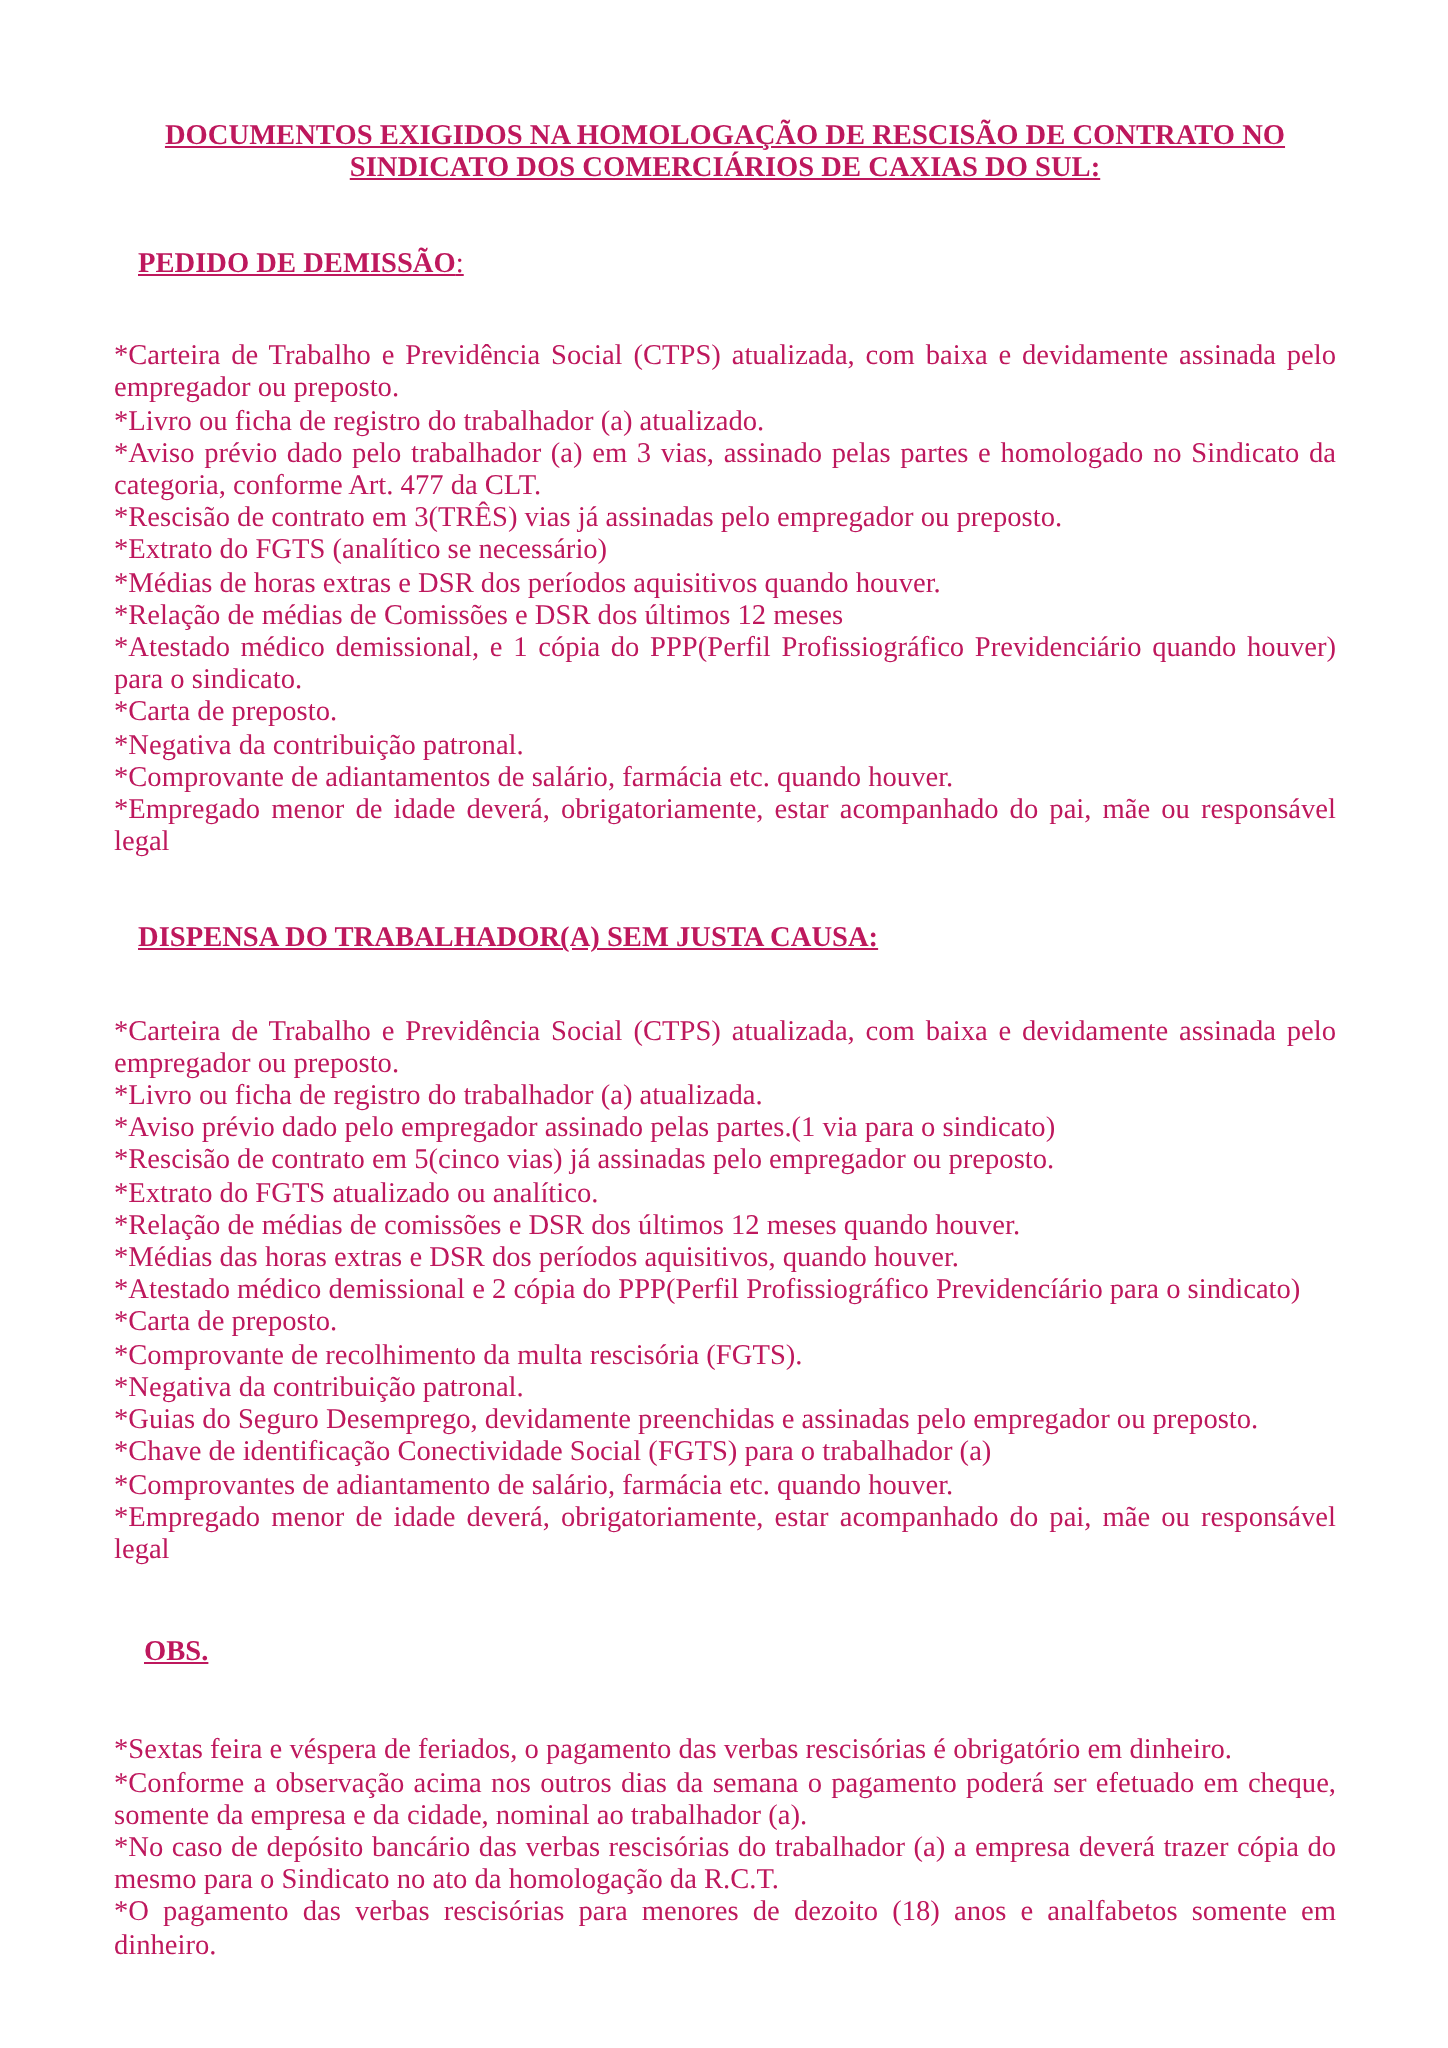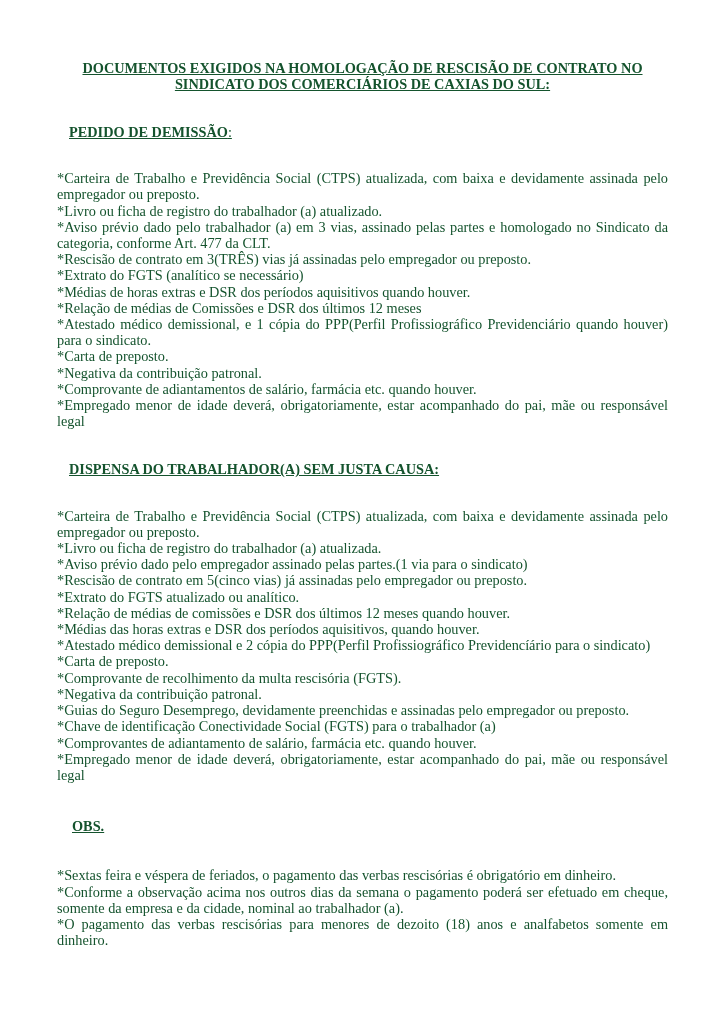--- a/index.html
+++ b/index.html
@@ -1,20 +1,20 @@
 <!DOCTYPE html>
 <html><head>
 <meta charset="utf-8">
 <style>
   html, body { margin: 0; padding: 0; background: #ffffff; }
   body { width: 724px; height: 1024px; overflow: hidden; position: relative; }
   .page {
     position: absolute; left: 57px; top: 60px; width: 611px;
     font-family: "Liberation Serif", "DejaVu Serif", serif;
-    font-size: 14.3px; line-height: 16.2px; color: #14532d;
+    font-size: 14.3px; line-height: 16.2px; color: #be185d;
   }
   .title {
     text-align: center; font-weight: bold; text-decoration: underline;
     margin: 0; line-height: 16px;
   }
   .section-heading {
     text-align: left; font-weight: bold; text-decoration: underline;
     margin: 12px;
   }
   .section-heading .plain { font-weight: normal; }
@@ -80,16 +80,17 @@
   </section>
 
   <div class="gap-big"></div>
 
   <section>
     <p class="obs-heading">OBS.</p>
     <div class="gap-sec"></div>
     <div>
         <p class="item"><span>*Sextas feira e véspera de feriados, o pagamento das verbas rescisórias é obrigatório em </span><b>dinheiro</b><span>.</span></p>
         <p class="item"><span>*Conforme a observação acima nos outros dias da semana o pagamento poderá ser efetuado em cheque, somente da empresa e da cidade, nominal ao trabalhador (a).</span></p>
+        <p class="item"><span>*No caso de depósito bancário das verbas rescisórias do trabalhador (a) a empresa deverá trazer </span><b>cópia</b><span> do mesmo para o Sindicato no ato da homologação da </span><b>R.C.T.</b></p>
         <p class="item"><span>*O pagamento das verbas rescisórias para menores de dezoito (18) anos e analfabetos somente em dinheiro.</span></p>
       </div>
   </section>
 </div>
 
 </body></html>

